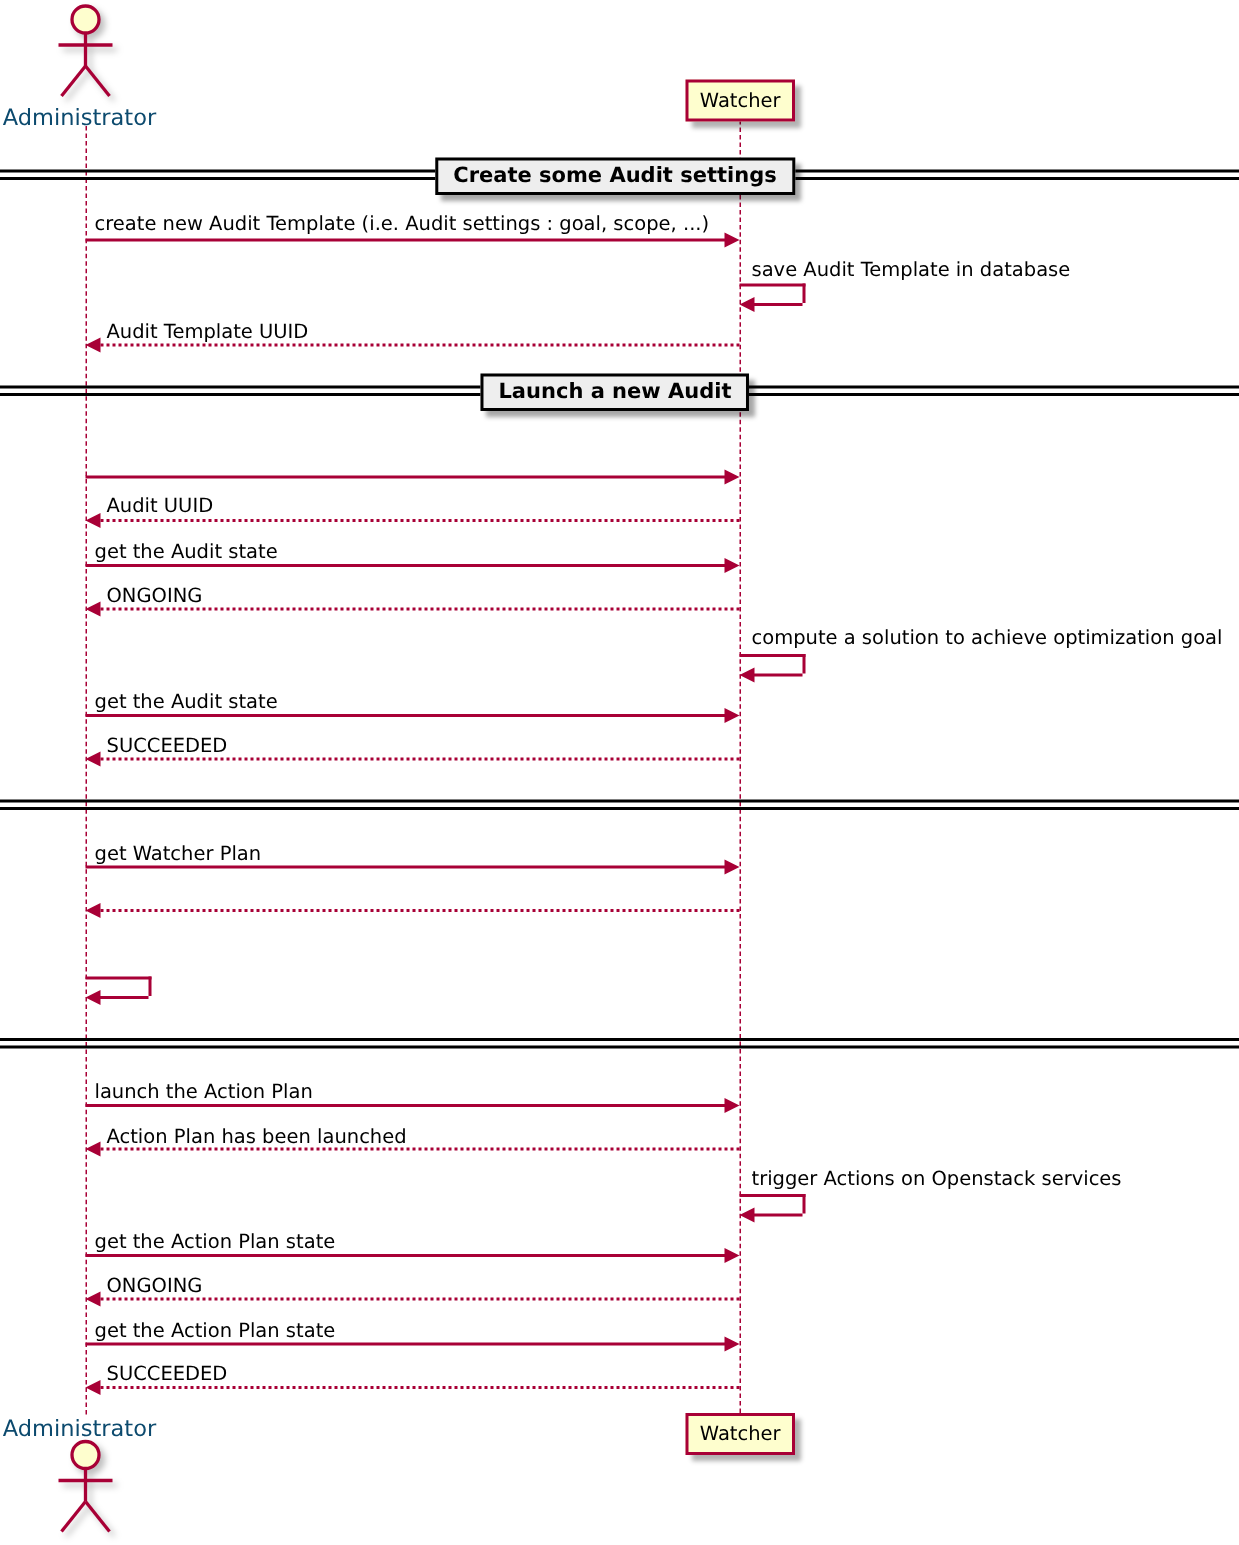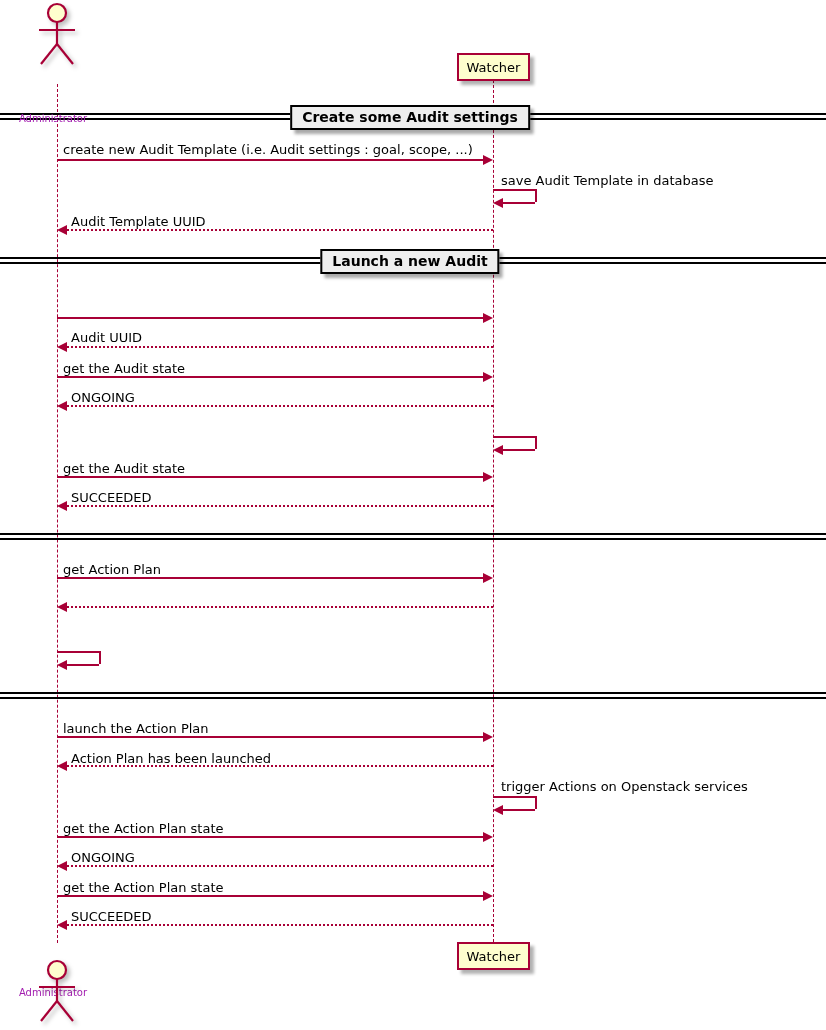--- a/index.html
+++ b/index.html
@@ -33,21 +33,21 @@
   .sl-bottom { position:absolute; left:8px; right:0; bottom:-2px; height:2px; background:var(--c); }
   .sl-head { position:absolute; left:0; bottom:-6px; width:0; height:0; border-style:solid;
              border-width:5px 10px 5px 0;
              border-color:transparent var(--c) transparent transparent; }
 
   .pbox { position:absolute; left:457px; width:73px; height:28px;
           background:#FEFECE; border:2px solid var(--c);
           display:flex; align-items:center; justify-content:center;
           font-size:13px; color:#000; box-shadow:4px 4px 3px rgba(0,0,0,0.3); }
 
-  .alabel { position:absolute; transform:translateX(-50%); font-size:10px; color:#a21caf; white-space:nowrap;margin-top:44px; }
+  .alabel { position:absolute; transform:translateX(-50%); font-size:15px; color:#0c4a6e; white-space:nowrap; }
   .actor-svg { position:absolute; filter:drop-shadow(3px 3px 2px rgba(0,0,0,0.25)); }
 </style>
 </head>
 <body>
 
 <div id="diagram">
 
   <div class="lifeline" style="left:57px; top:84px; height:859px"></div>
   <div class="lifeline" style="left:493px; top:80px; height:862px"></div>
 
@@ -83,34 +83,35 @@
   <div class="head-l" style="left:57px; top:342px"></div>
 
   <div class="mlabel" style="left:63px; top:361px">get the Audit state</div>
   <div class="ln" style="left:57px; top:376px; width:427px"></div>
   <div class="head-r" style="left:483px; top:372px"></div>
 
   <div class="mlabel" style="left:71px; top:390px">ONGOING</div>
   <div class="ln-dot" style="left:67px; top:405px"></div>
   <div class="head-l" style="left:57px; top:401px"></div>
 
+  <div class="mlabel" style="left:501px; top:418px">compute a solution to achieve optimization goal</div>
   <div class="selfloop" style="left:493px; top:436px">
     <span class="sl-bottom"></span>
     <span class="sl-head"></span>
   </div>
 
   <div class="mlabel" style="left:63px; top:461px">get the Audit state</div>
   <div class="ln" style="left:57px; top:476px; width:427px"></div>
   <div class="head-r" style="left:483px; top:472px"></div>
 
   <div class="mlabel" style="left:71px; top:490px">SUCCEEDED</div>
   <div class="ln-dot" style="left:67px; top:505px"></div>
   <div class="head-l" style="left:57px; top:501px"></div>
 
-  <div class="mlabel" style="left:63px; top:562px">get Action Plan</div>
+  <div class="mlabel" style="left:63px; top:562px">get Watcher Plan</div>
   <div class="ln" style="left:57px; top:577px; width:427px"></div>
   <div class="head-r" style="left:483px; top:573px"></div>
 
   <div class="ln-dot" style="left:67px; top:606px"></div>
   <div class="head-l" style="left:57px; top:602px"></div>
 
   <div class="selfloop" style="left:57px; top:651px">
     <span class="sl-bottom"></span>
     <span class="sl-head"></span>
   </div>

